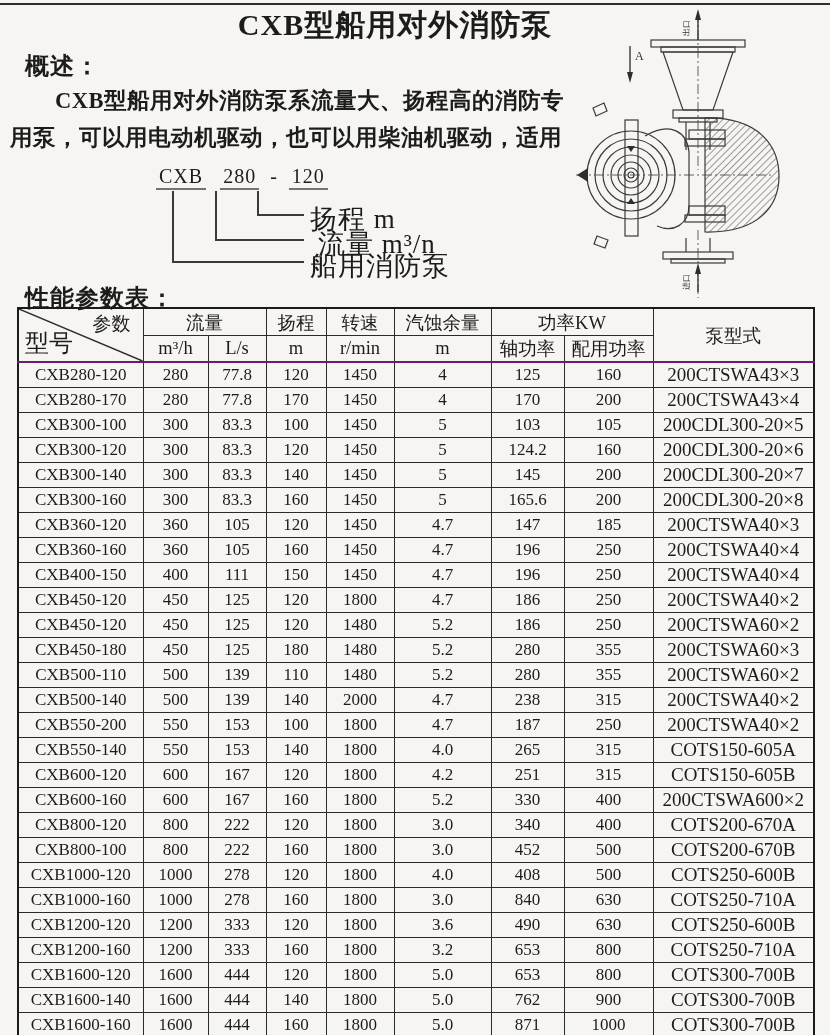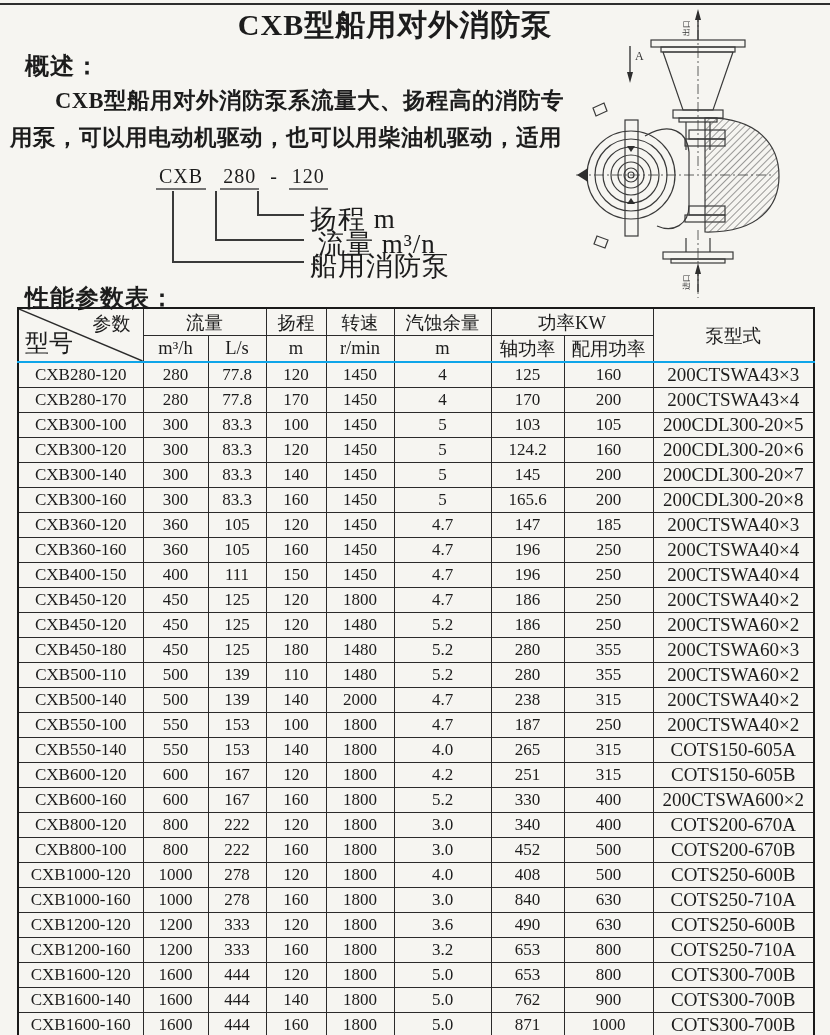--- a/index.html
+++ b/index.html
@@ -52,21 +52,21 @@
     font-size:17px;
   }
   .perf-table th,.perf-table td{
     border:1px solid #2b2b2b;text-align:center;vertical-align:middle;
     padding:0;overflow:hidden;white-space:nowrap;
   }
   .perf-table{border:2px solid #1a1a1a;}
   .perf-table thead th{font-size:18.5px;font-weight:normal;}
   .perf-table thead tr.r1 th{height:26px;}
   .perf-table thead tr.r2 th{height:25px;}
-  .perf-table thead{border-bottom:2px solid #0ea5e9;}
+  .perf-table thead{border-bottom:2px solid #701a75;}
   .perf-table tbody td{height:24px;}
   .perf-table td.type-cell{font-size:19px;}
   .corner{position:relative;}
   .corner svg{position:absolute;left:0;top:0;width:100%;height:100%;}
   .corner .corner-top{position:absolute;right:12px;top:2px;font-size:19px;}
   .corner .corner-bottom{position:absolute;left:6px;bottom:2px;font-size:24px;text-align:center;}
 </style>
 </head>
 <body>
 
@@ -348,21 +348,21 @@
           <td>500</td>
           <td>139</td>
           <td>140</td>
           <td>2000</td>
           <td>4.7</td>
           <td>238</td>
           <td>315</td>
           <td class="type-cell">200CTSWA40×2</td>
         </tr>
         <tr>
-          <td>CXB550-100</td>
+          <td>CXB550-200</td>
           <td>550</td>
           <td>153</td>
           <td>100</td>
           <td>1800</td>
           <td>4.7</td>
           <td>187</td>
           <td>250</td>
           <td class="type-cell">200CTSWA40×2</td>
         </tr>
         <tr>

